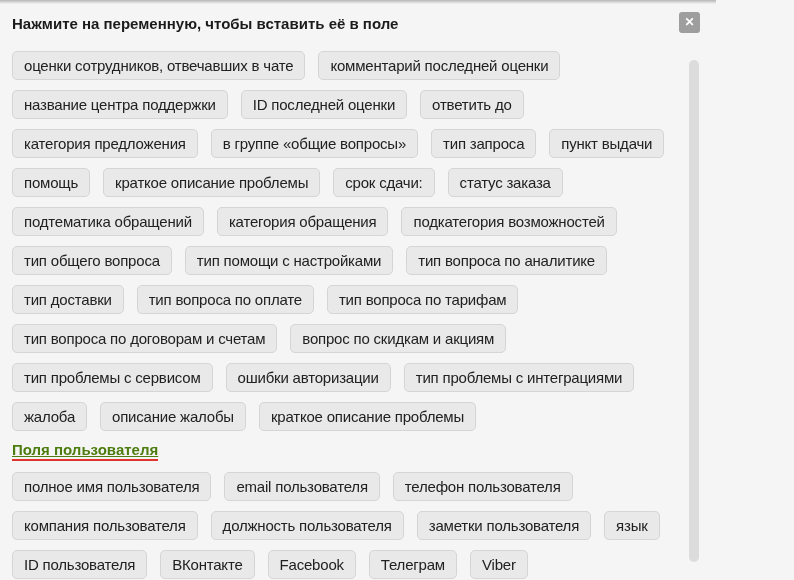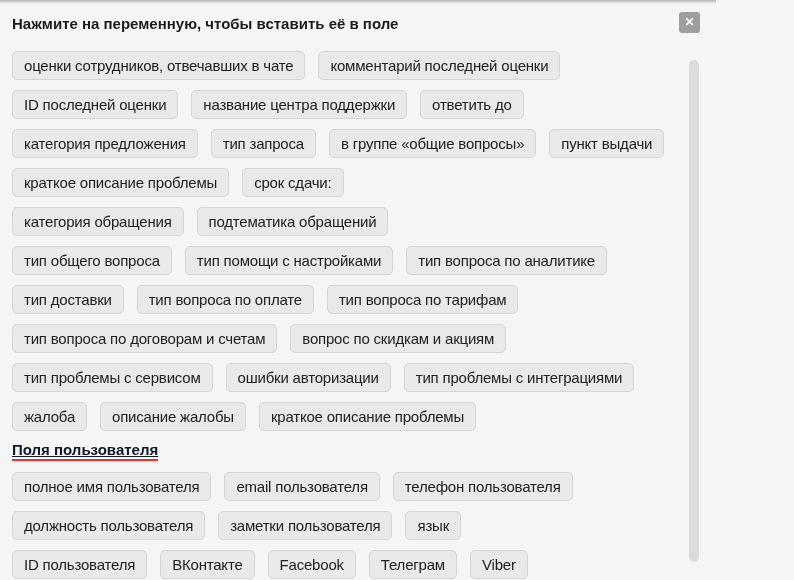--- a/index.html
+++ b/index.html
@@ -67,21 +67,21 @@
     color: #212121;
     white-space: nowrap;
     cursor: pointer;
     letter-spacing: -0.2px;
   }
   .heading-wrap { margin: 3px 0 11px 0; }
   .section-heading {
     display: inline-block;
     font-size: 15px;
     font-weight: bold;
-    color: #0f172a;
+    color: #4d7c0f;
     text-decoration: underline;
     border-bottom: 2px solid #df352c;
     padding-bottom: 1px;
     cursor: pointer;
   }
   .scrollbar-track {
     position: absolute;
     top: 0;
     right: 14px;
     width: 14px;
@@ -105,37 +105,40 @@
   <div class="dialog-title">Нажмите на переменную, чтобы вставить её в поле</div>
 
   <button class="close-btn">✕</button>
 
   <div class="chips-area" id="chips-area">
       <div class="chip-row">
         <button class="chip">оценки сотрудников, отвечавших в чате</button>
         <button class="chip">комментарий последней оценки</button>
       </div>
       <div class="chip-row">
+        <button class="chip">название центра поддержки</button>
         <button class="chip">ID последней оценки</button>
-        <button class="chip">название центра поддержки</button>
         <button class="chip">ответить до</button>
       </div>
       <div class="chip-row">
         <button class="chip">категория предложения</button>
+        <button class="chip">в группе «общие вопросы»</button>
         <button class="chip">тип запроса</button>
-        <button class="chip">в группе «общие вопросы»</button>
         <button class="chip">пункт выдачи</button>
       </div>
       <div class="chip-row">
+        <button class="chip">помощь</button>
         <button class="chip">краткое описание проблемы</button>
         <button class="chip">срок сдачи:</button>
+        <button class="chip">статус заказа</button>
       </div>
       <div class="chip-row">
+        <button class="chip">подтематика обращений</button>
         <button class="chip">категория обращения</button>
-        <button class="chip">подтематика обращений</button>
+        <button class="chip">подкатегория возможностей</button>
       </div>
       <div class="chip-row">
         <button class="chip">тип общего вопроса</button>
         <button class="chip">тип помощи с настройками</button>
         <button class="chip">тип вопроса по аналитике</button>
       </div>
       <div class="chip-row">
         <button class="chip">тип доставки</button>
         <button class="chip">тип вопроса по оплате</button>
         <button class="chip">тип вопроса по тарифам</button>
@@ -154,20 +157,21 @@
         <button class="chip">описание жалобы</button>
         <button class="chip">краткое описание проблемы</button>
       </div>
       <div class="heading-wrap"><a class="section-heading">Поля пользователя</a></div>
       <div class="chip-row">
         <button class="chip">полное имя пользователя</button>
         <button class="chip">email пользователя</button>
         <button class="chip">телефон пользователя</button>
       </div>
       <div class="chip-row">
+        <button class="chip">компания пользователя</button>
         <button class="chip">должность пользователя</button>
         <button class="chip">заметки пользователя</button>
         <button class="chip">язык</button>
       </div>
       <div class="chip-row">
         <button class="chip">ID пользователя</button>
         <button class="chip">ВКонтакте</button>
         <button class="chip">Facebook</button>
         <button class="chip">Телеграм</button>
         <button class="chip">Viber</button>

